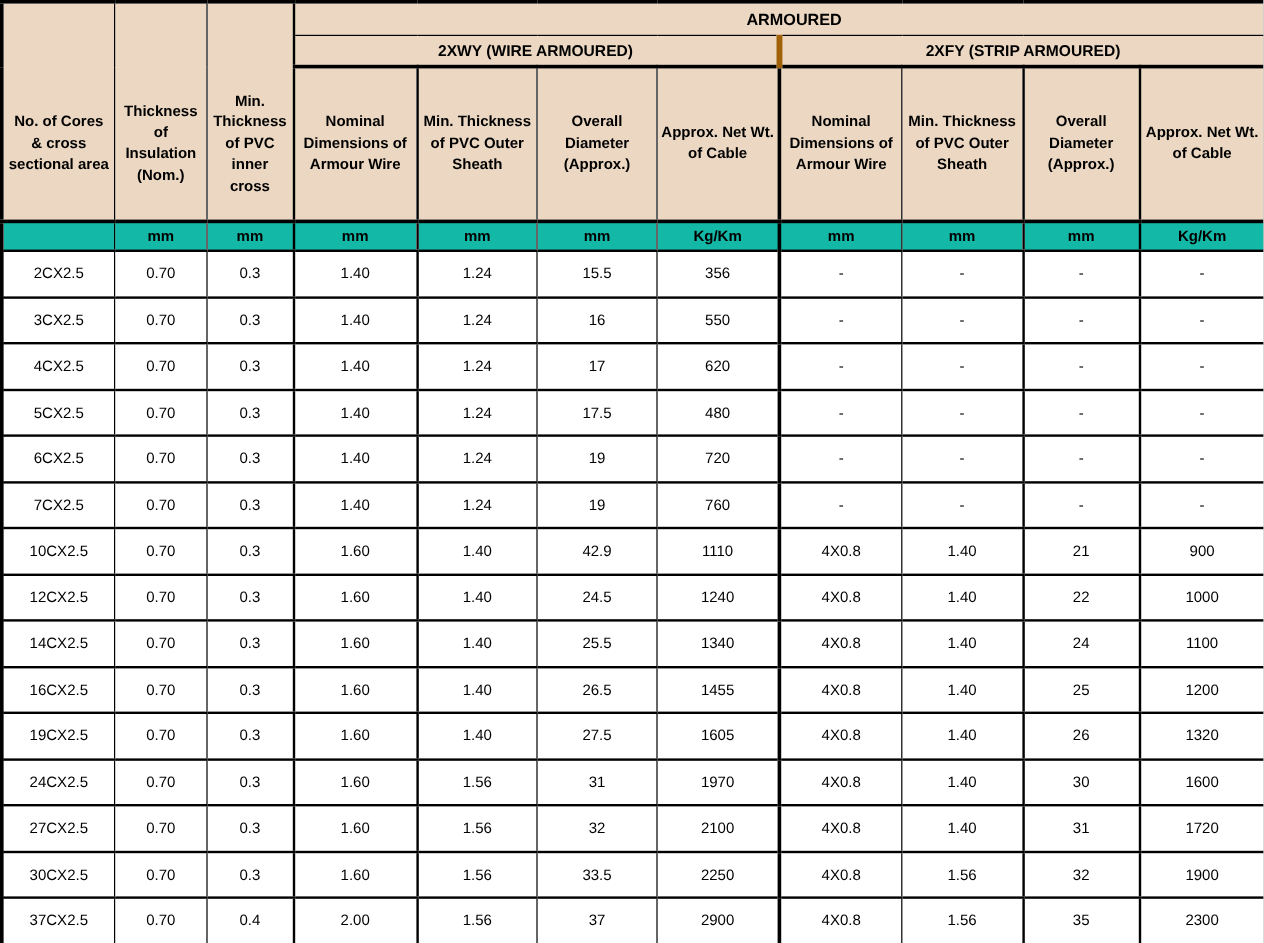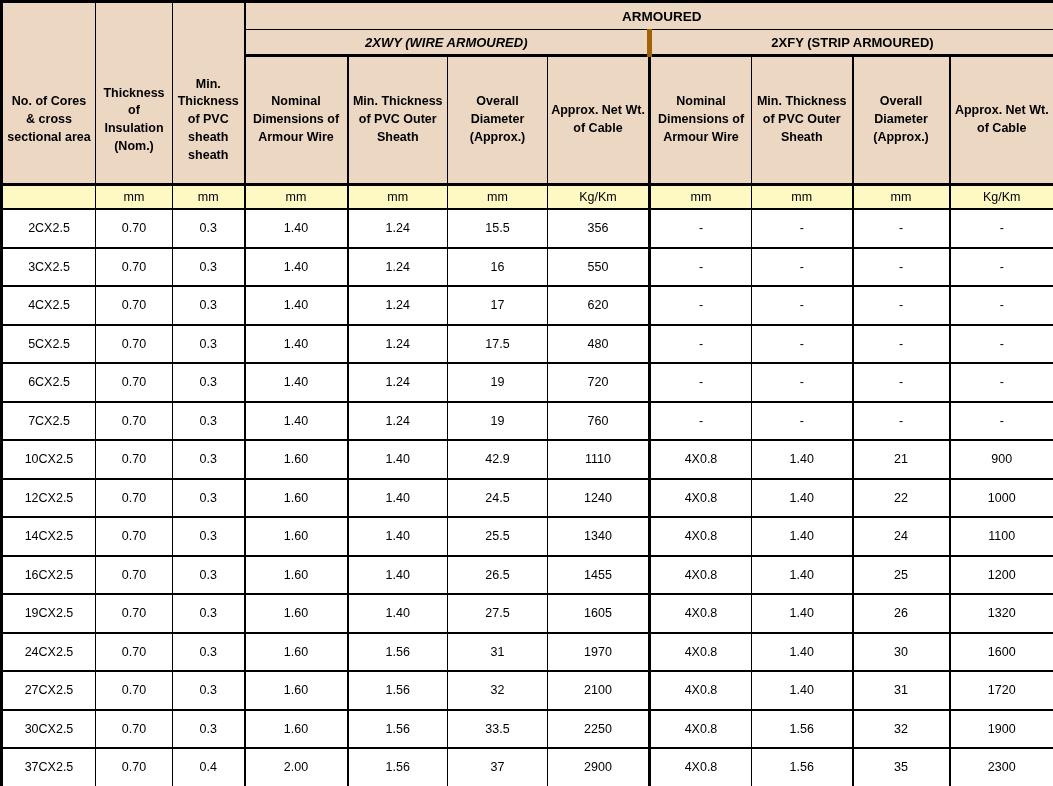--- a/index.html
+++ b/index.html
@@ -40,21 +40,21 @@
     border-top: 3px solid #000;
     padding-left: 28px;
   }
   
   .sub-row th {
     height: 24px;
     font-size: 13px;
     border: 1px solid #000;
     border-bottom: 3px solid #000;
   }
-  .sub-row th.sub-left { border-left: 2px solid #000; font-style: italic; }
+  .sub-row th.sub-left { border-left: 2px solid #000; }
   .sub-row th.sub-right { border-left: 5px solid #a16207; }
   
   th.fixed-hdr {
     font-size: 12.5px;
     line-height: 1.42;
     border: 1px solid #000;
     border-top: 3px solid #000;
     border-bottom: 3px solid #000;
     padding-top: 54px;
   }
@@ -68,22 +68,22 @@
     border-bottom: 3px solid #000;
   }
   .hdr-row th:nth-child(1),
   .hdr-row th:nth-child(2),
   .hdr-row th:nth-child(7),
   .hdr-row th:nth-child(8) { border-left: 2px solid #000; }
   .hdr-row th:nth-child(5) { border-left: 3px solid #000; }
   
   .units-row td {
     height: 22px;
-    background: #fef9c3;
-    font-weight: normal;
+    background: #14b8a6;
+    font-weight: bold;
     font-size: 12.5px;
     border: 1px solid #000;
     border-top: 3px solid #000;
     border-bottom: 2px solid #000;
   }
   .units-row td:nth-child(4),
   .units-row td:nth-child(5),
   .units-row td:nth-child(10),
   .units-row td:nth-child(11) { border-left-width: 2px; }
   .units-row td:nth-child(8) { border-left-width: 3px; }
@@ -118,21 +118,21 @@
         <col style="width:102px">
       <col style="width:102px">
         <col style="width:101px">
         <col style="width:97px">
         <col style="width:105px">
     </colgroup>
     <thead>
       <tr class="grp-row">
         <th rowspan="3" class="fixed-hdr">No. of Cores &amp; cross sectional area</th>
         <th rowspan="3" class="fixed-hdr">Thickness of Insulation (Nom.)</th>
-        <th rowspan="3" class="fixed-hdr">Min. Thickness of PVC sheath sheath</th>
+        <th rowspan="3" class="fixed-hdr">Min. Thickness of PVC inner cross</th>
         <th colspan="8" class="grp">ARMOURED</th>
       </tr>
       <tr class="sub-row">
         <th colspan="4" class="sub-left">2XWY (WIRE ARMOURED)</th>
         <th colspan="4" class="sub-right">2XFY (STRIP ARMOURED)</th>
       </tr>
       <tr class="hdr-row">
         <th>Nominal Dimensions of Armour Wire</th>
         <th>Min. Thickness of PVC Outer Sheath</th>
         <th>Overall Diameter (Approx.)</th>

